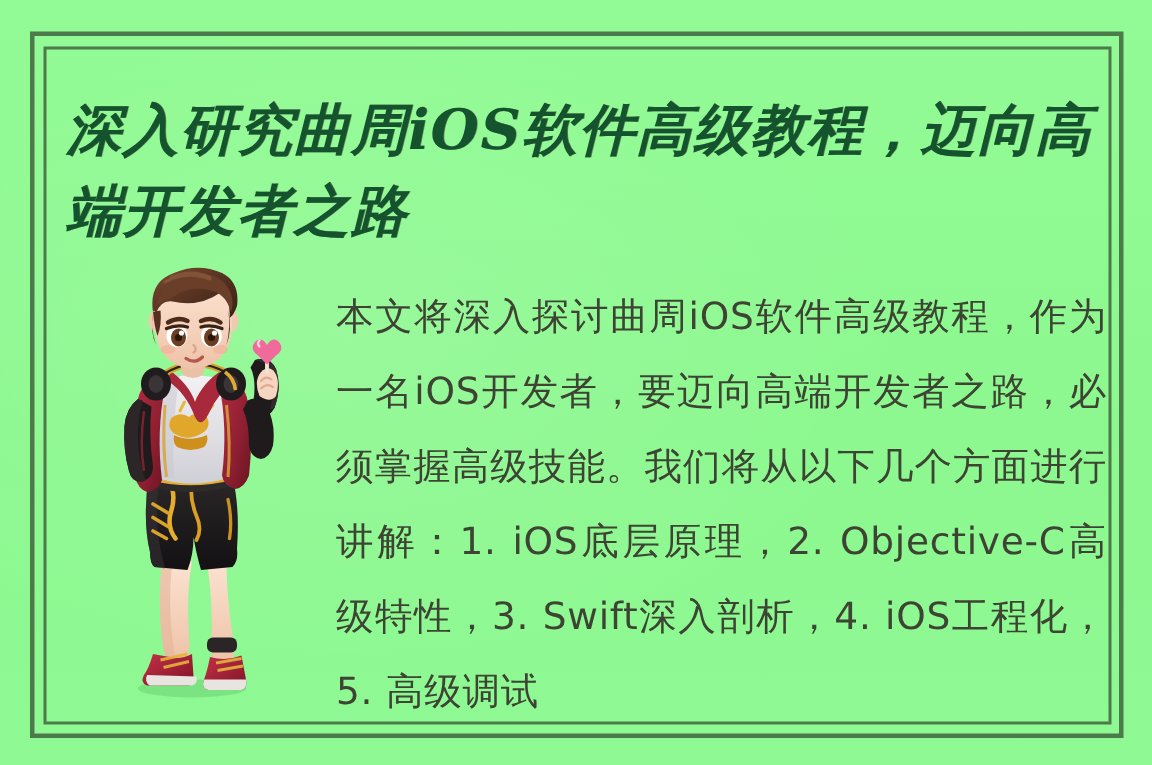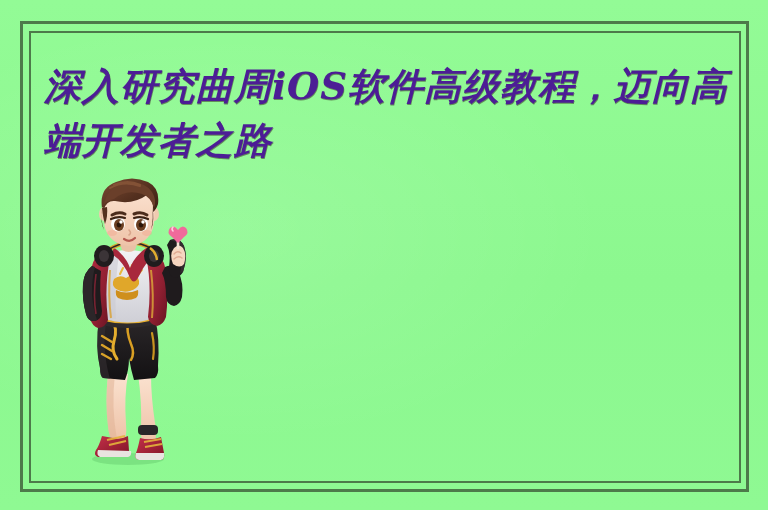--- a/index.html
+++ b/index.html
@@ -56,21 +56,21 @@
     position: absolute;
     left: 44px;
     top: 59px;
     width: 700px;
     font-family: "DejaVu Serif", "Liberation Serif", serif;
     font-size: 37px;
     line-height: 54px;
     font-weight: 700;
     font-style: italic;
     letter-spacing: 1px;
-    color: #4c1d95;
+    color: #14532d;
     text-shadow: 0.5px 0.5px 0 rgba(59,53,38,0.55);
     white-space: pre-wrap;
   }
 
   
   #body-copy {
     position: absolute;
     left: 224px;
     top: 186px;
     width: 514px;
@@ -98,20 +98,21 @@
 
 <div id="poster">
 
   <div id="bg-wash"></div>
 
   <div id="frame-outer"></div>
   <div id="frame-inner"></div>
 
   <div id="title">深入研究曲周iOS软件高级教程，迈向高端开发者之路</div>
 
+  <div id="body-copy">本文将深入探讨曲周iOS软件高级教程，作为一名iOS开发者，要迈向高端开发者之路，必须掌握高级技能。我们将从以下几个方面进行讲解：1. iOS底层原理，2. Objective-C高级特性，3. Swift深入剖析，4. iOS工程化，5. 高级调试</div>
 
   <div id="character">
     <svg viewBox="0 0 130 290" xmlns="http://www.w3.org/2000/svg">
       <defs>
         <linearGradient id="hairG" x1="0" y1="0" x2="1" y2="1">
           <stop offset="0%" stop-color="#7b4b33"></stop>
           <stop offset="55%" stop-color="#54301f"></stop>
           <stop offset="100%" stop-color="#3a2014"></stop>
         </linearGradient>
         <linearGradient id="skinG" x1="0" y1="0" x2="0" y2="1">

